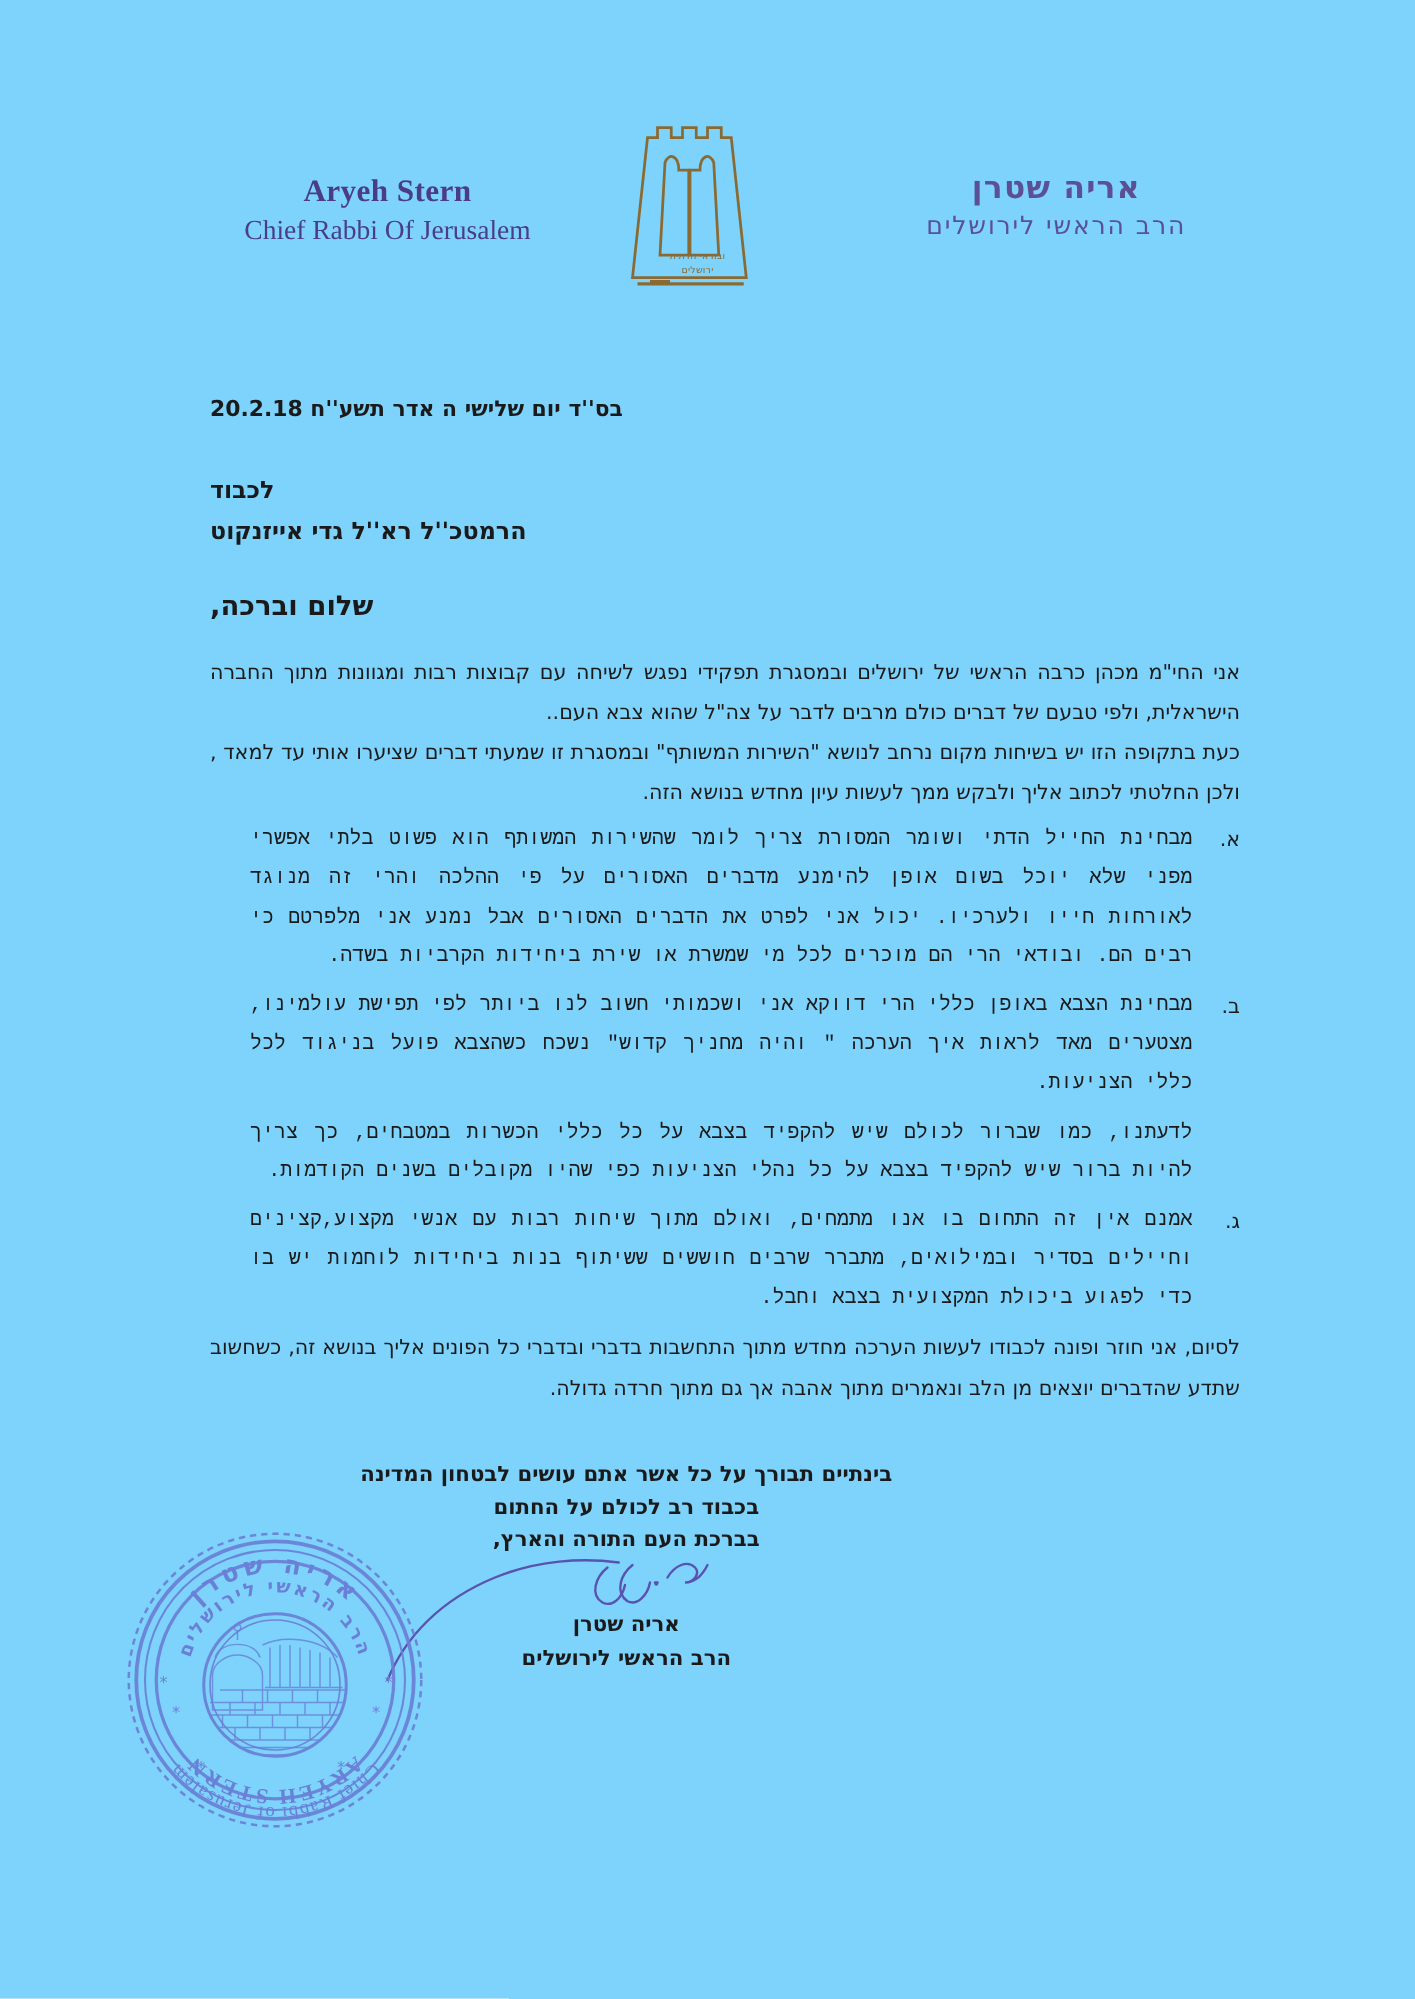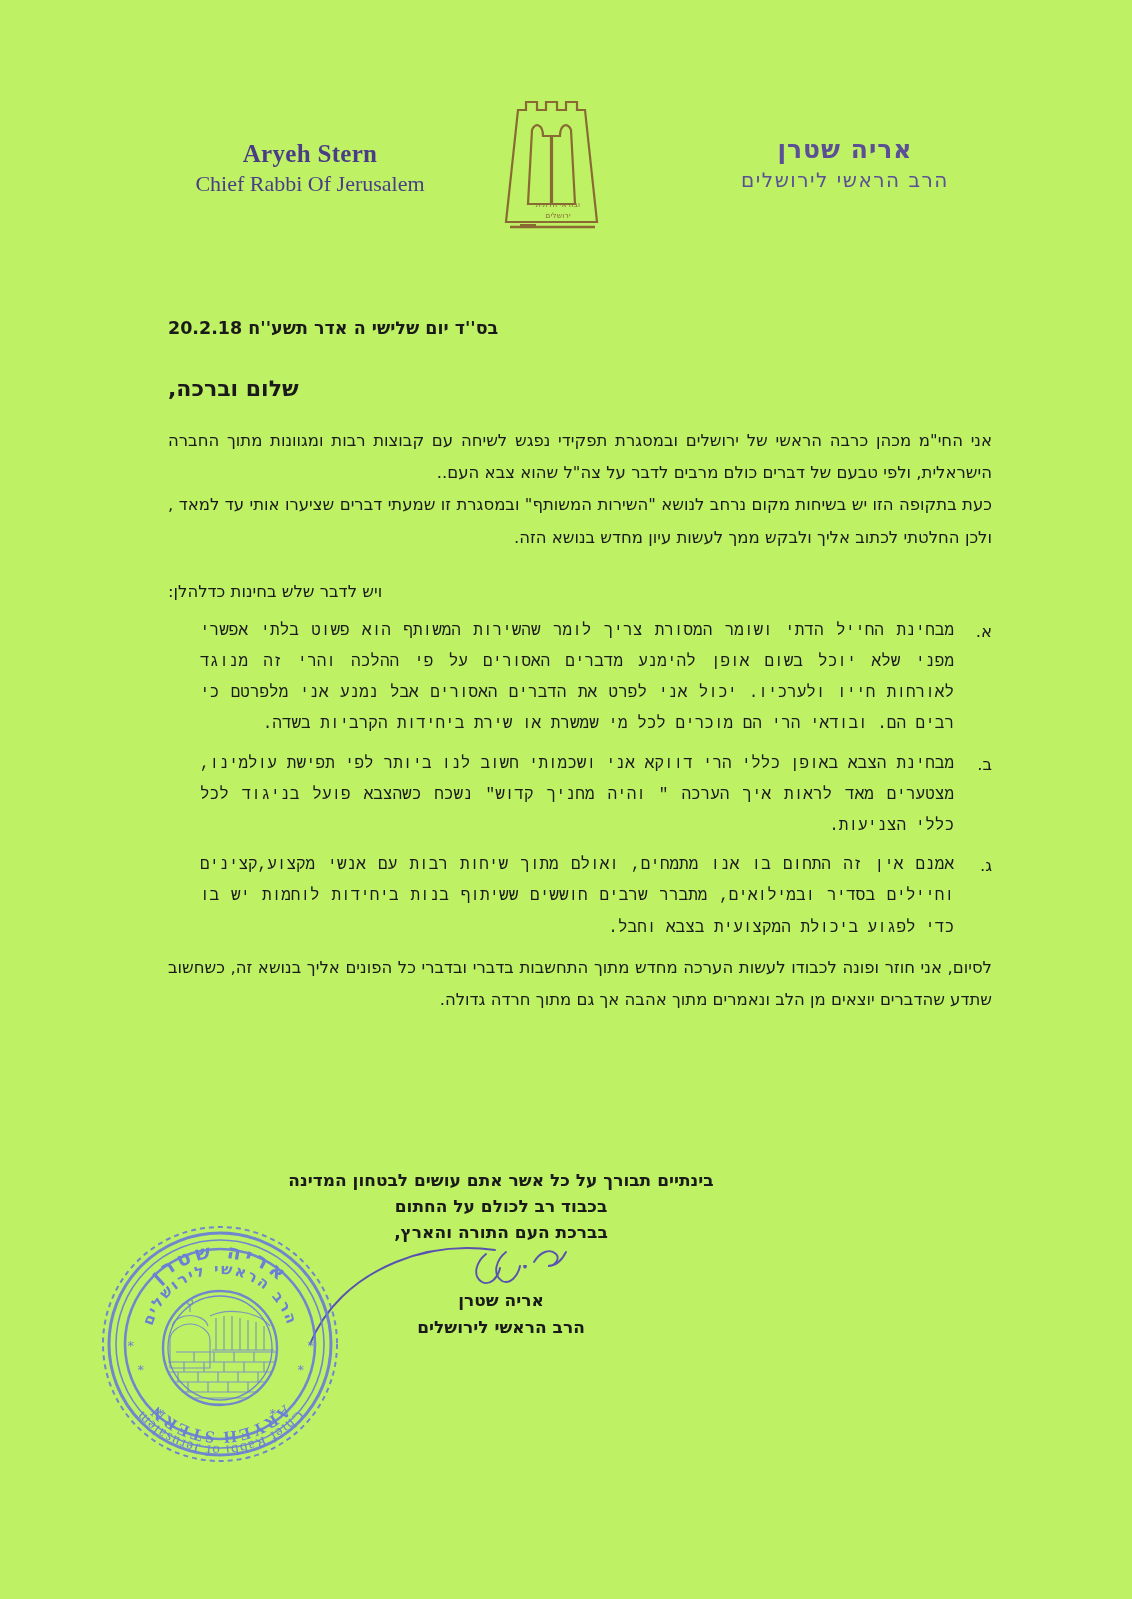--- a/index.html
+++ b/index.html
@@ -5,21 +5,21 @@
 <style>
   html, body {
     margin: 0;
     padding: 0;
     background: #ffffff;
   }
   .page {
     position: relative;
     width: 1132px;
     height: 1599px;
-    background: #bef264;
+    background: #7dd3fc;
     margin: 0 auto;
     overflow: hidden;
     font-family: "Liberation Serif", "DejaVu Serif", serif;
     color: #1a1a1a;
   }
 
   
   .letterhead {
     position: absolute;
     top: 96px;
@@ -265,36 +265,42 @@
       <div class="name-he">אריה שטרן</div>
       <div class="title-he">הרב הראשי לירושלים</div>
     </div>
 
   </div>
 
   <div class="doc-body">
 
     <div class="date-line">בס''ד יום שלישי ה אדר תשע''ח 20.2.18</div>
 
+    <div class="addr-block">
+      <div class="addr-line">לכבוד</div>
+      <div class="addr-line">הרמטכ''ל רא''ל גדי אייזנקוט</div>
+    </div>
 
     <div class="greeting">שלום וברכה,</div>
 
     <p class="para tight">אני החי"מ מכהן כרבה הראשי של ירושלים ובמסגרת תפקידי נפגש לשיחה עם קבוצות רבות ומגוונות מתוך החברה הישראלית, ולפי טבעם של דברים כולם מרבים לדבר על צה"ל שהוא צבא העם..</p>
     <p class="para">כעת בתקופה הזו יש בשיחות מקום נרחב לנושא "השירות המשותף" ובמסגרת זו שמעתי דברים שציערו אותי עד למאד , ולכן החלטתי לכתוב אליך ולבקש ממך לעשות עיון מחדש בנושא הזה.</p>
 
-    <div class="intro-lead">ויש לדבר שלש בחינות כדלהלן:</div>
 
     <ol class="clauses">
       <li>
         <span class="marker">א.</span>
         <span class="ctext">מבחינת החייל הדתי ושומר המסורת צריך לומר שהשירות המשותף הוא פשוט בלתי אפשרי מפני שלא יוכל בשום אופן להימנע מדברים האסורים על פי ההלכה והרי זה מנוגד לאורחות חייו ולערכיו. יכול אני לפרט את הדברים האסורים אבל נמנע אני מלפרטם כי רבים הם. ובודאי הרי הם מוכרים לכל מי שמשרת או שירת ביחידות הקרביות בשדה.</span>
       </li>
       <li>
         <span class="marker">ב.</span>
         <span class="ctext">מבחינת הצבא באופן כללי הרי דווקא אני ושכמותי חשוב לנו ביותר לפי תפישת עולמינו, מצטערים מאד לראות איך הערכה " והיה מחניך קדוש" נשכח כשהצבא פועל בניגוד לכל כללי הצניעות.</span>
+      </li>
+      <li style="padding-right:38px;list-style:none;">
+        <span class="ctext">לדעתנו, כמו שברור לכולם שיש להקפיד בצבא על כל כללי הכשרות במטבחים, כך צריך להיות ברור שיש להקפיד בצבא על כל נהלי הצניעות כפי שהיו מקובלים בשנים הקודמות.</span>
       </li>
       <li>
         <span class="marker">ג.</span>
         <span class="ctext">אמנם אין זה התחום בו אנו מתמחים, ואולם מתוך שיחות רבות עם אנשי מקצוע,קצינים וחיילים בסדיר ובמילואים, מתברר שרבים חוששים ששיתוף בנות ביחידות לוחמות יש בו כדי לפגוע ביכולת המקצועית בצבא וחבל.</span>
       </li>
     </ol>
 
     <p class="closing-para">לסיום, אני חוזר ופונה לכבודו לעשות הערכה מחדש מתוך התחשבות בדברי ובדברי כל הפונים אליך בנושא זה, כשחשוב שתדע שהדברים יוצאים מן הלב ונאמרים מתוך אהבה אך גם מתוך חרדה גדולה.</p>
 
   </div>

